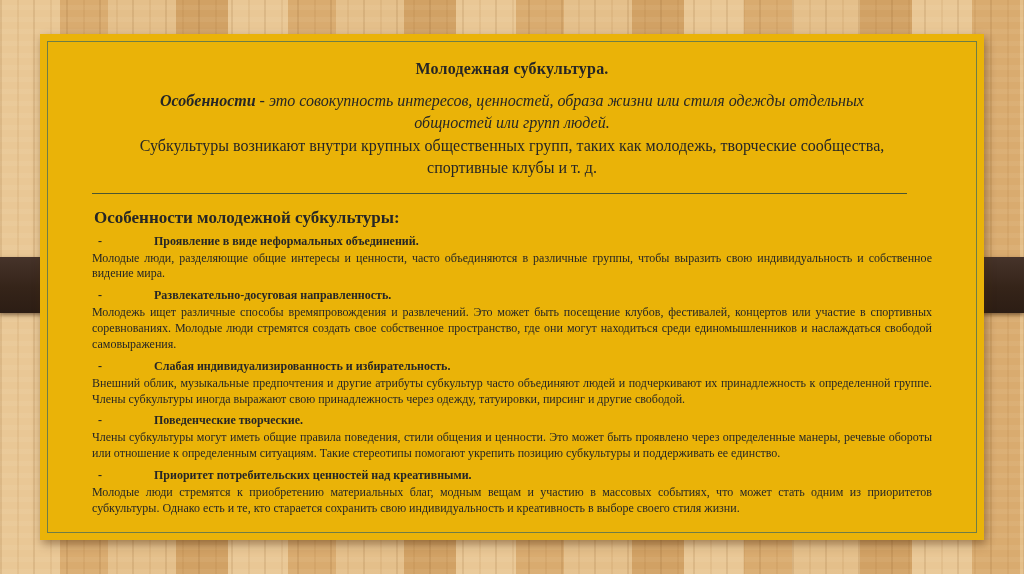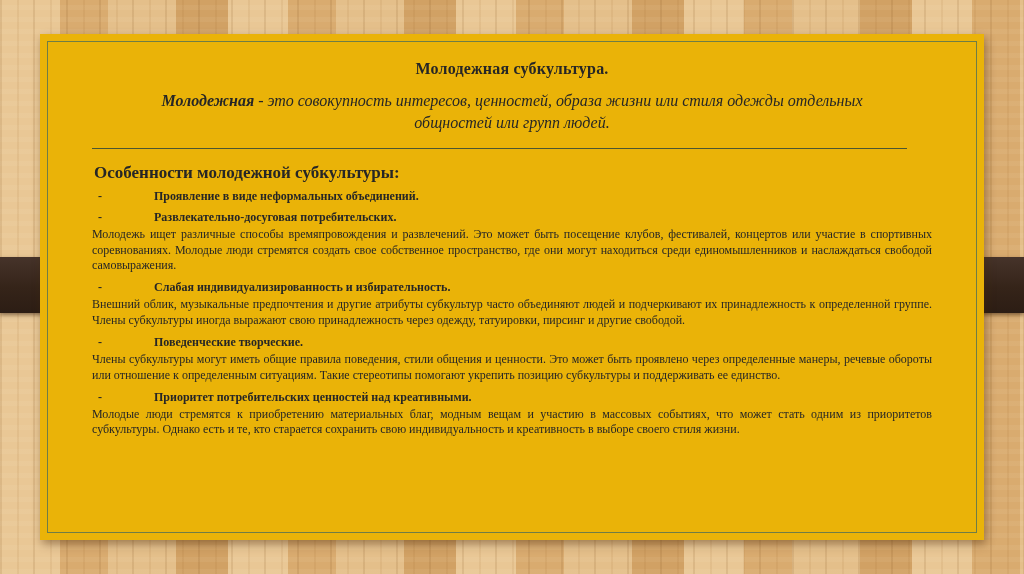--- a/index.html
+++ b/index.html
@@ -38,35 +38,37 @@
 
 <div class="ribbon left"></div>
 <div class="ribbon right"></div>
 
 <div class="slide">
   <div class="frame"></div>
   <div class="content">
 
     <h1 class="title">Молодежная субкультура.</h1>
 
-    <p class="definition"><span class="term">Молодежная</span><span> - это совокупность интересов, ценностей, образа жизни или стиля одежды отдельных общностей или групп людей.</span></p>
+    <p class="definition"><span class="term">Особенности</span><span> - это совокупность интересов, ценностей, образа жизни или стиля одежды отдельных общностей или групп людей.</span></p>
 
+    <p class="intro2">Субкультуры возникают внутри крупных общественных групп, таких как молодежь, творческие сообщества, спортивные клубы и т. д.</p>
 
     <hr class="divider">
 
     <p class="features-heading">Особенности молодежной субкультуры:</p>
 
     <div class="bullet">
       <span class="marker">-</span>
       <span class="bullet-title">Проявление в виде неформальных объединений.</span>
     </div>
+    <p class="bullet-body">Молодые люди, разделяющие общие интересы и ценности, часто объединяются в различные группы, чтобы выразить свою индивидуальность и собственное видение мира.</p>
 
     <div class="bullet">
       <span class="marker">-</span>
-      <span class="bullet-title">Развлекательно-досуговая потребительских.</span>
+      <span class="bullet-title">Развлекательно-досуговая направленность.</span>
     </div>
     <p class="bullet-body">Молодежь ищет различные способы времяпровождения и развлечений. Это может быть посещение клубов, фестивалей, концертов или участие в спортивных соревнованиях. Молодые люди стремятся создать свое собственное пространство, где они могут находиться среди единомышленников и наслаждаться свободой самовыражения.</p>
 
     <div class="bullet">
       <span class="marker">-</span>
       <span class="bullet-title">Слабая индивидуализированность и избирательность.</span>
     </div>
     <p class="bullet-body">Внешний облик, музыкальные предпочтения и другие атрибуты субкультур часто объединяют людей и подчеркивают их принадлежность к определенной группе. Члены субкультуры иногда выражают свою принадлежность через одежду, татуировки, пирсинг и другие свободой.</p>
 
     <div class="bullet">

